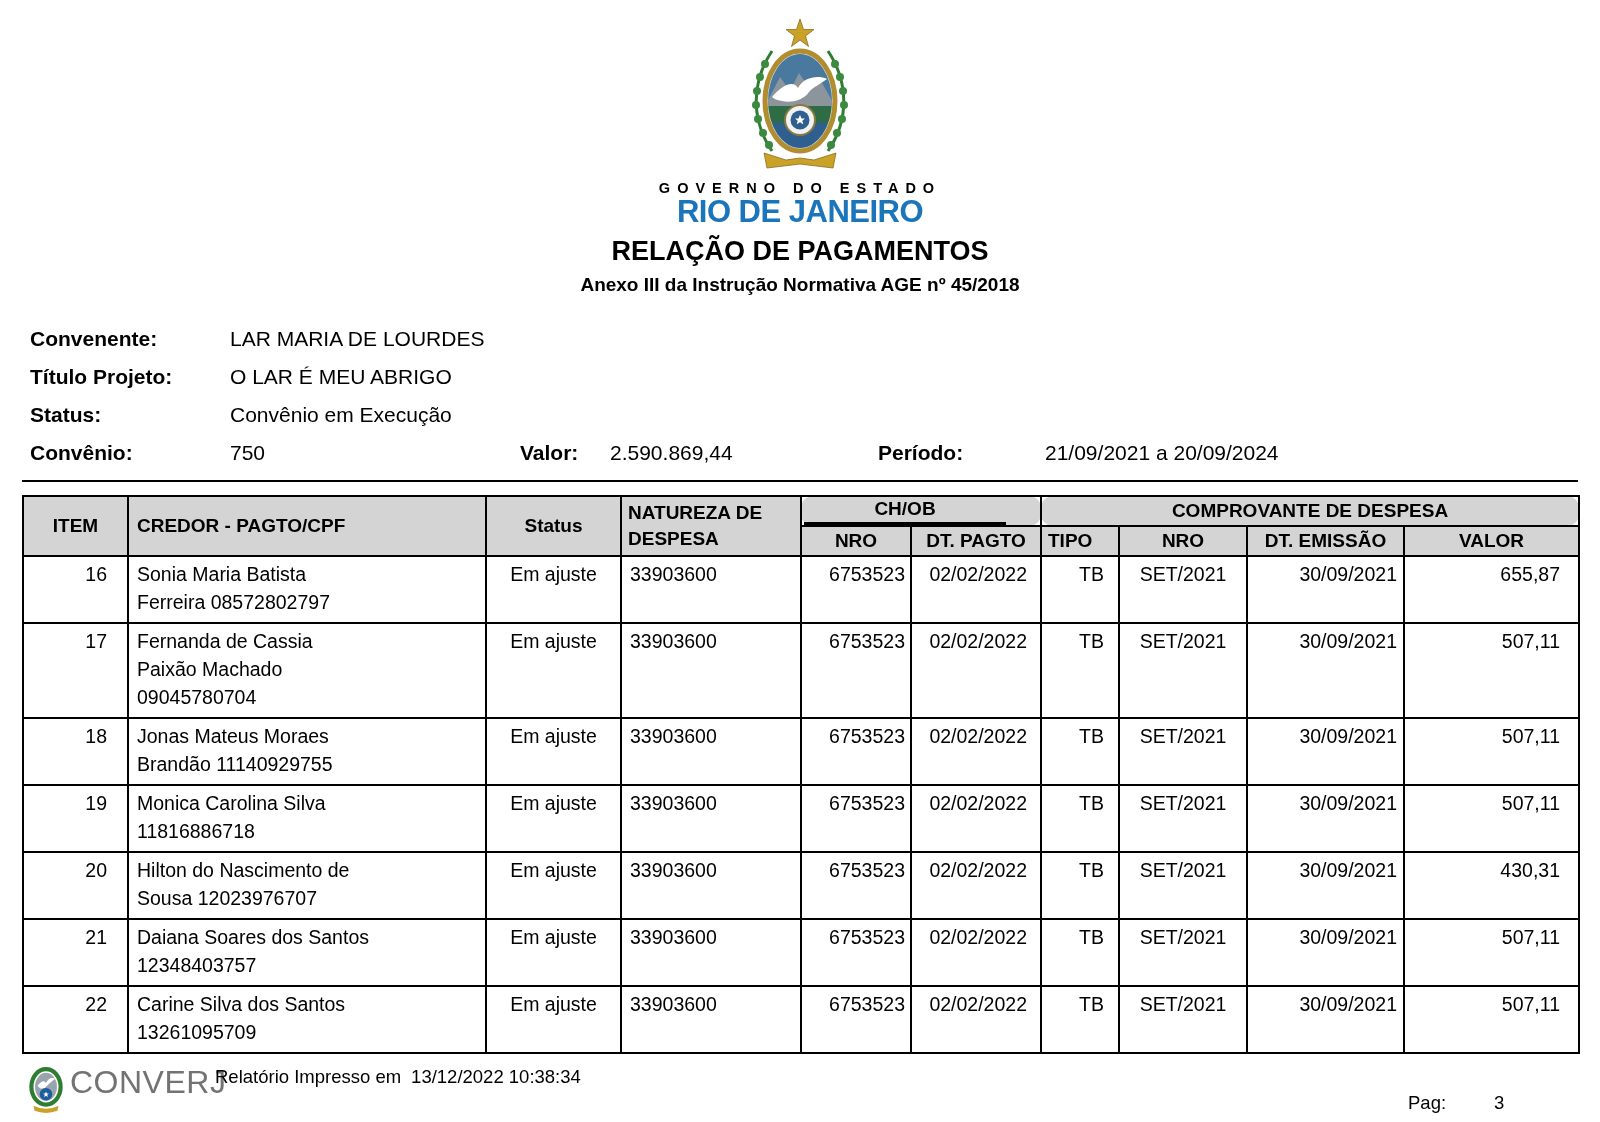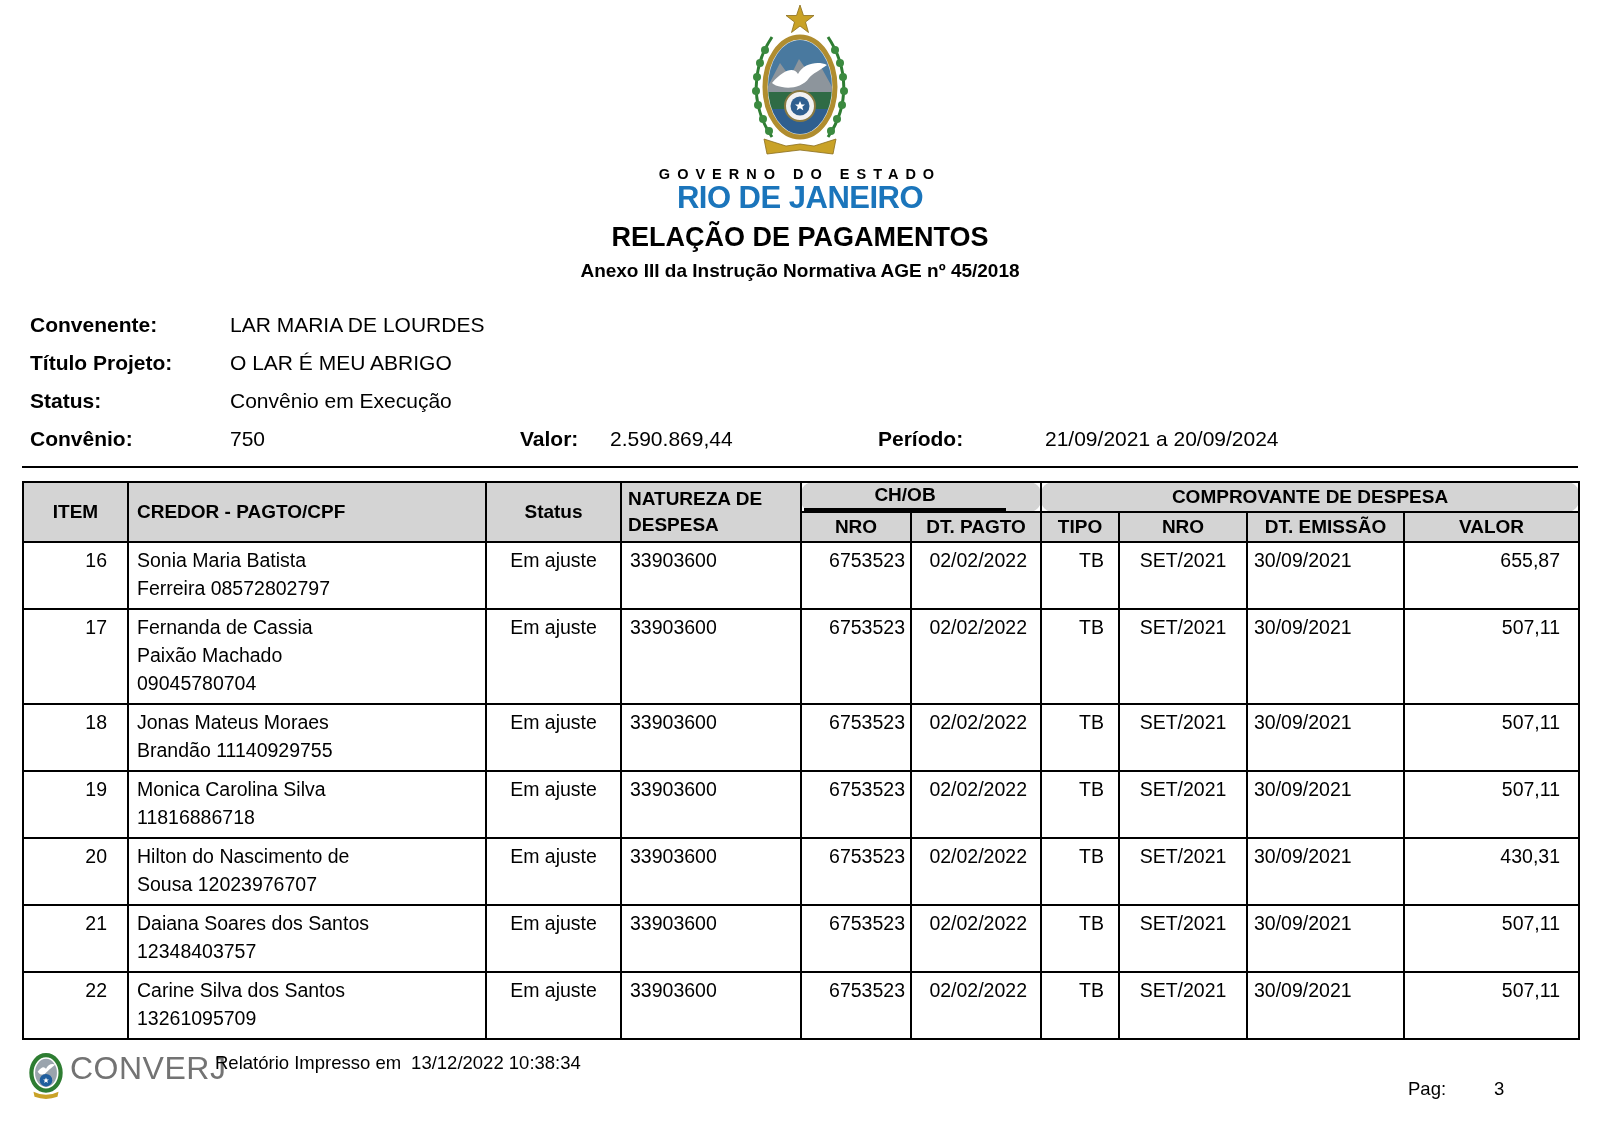--- a/index.html
+++ b/index.html
@@ -3,21 +3,21 @@
 <meta charset="utf-8">
 <style>
   * { box-sizing: border-box; }
   html,body { margin:0; padding:0; background:#fff; }
   .page {
     width:1600px; height:1122px; background:#ffffff; position:relative; overflow:hidden;
     font-family:"Liberation Sans", sans-serif; color:#000;
   }
 
   
-  .doc-header { text-align:center; padding-top:3px; }
+  .doc-header { text-align:center; padding-top:17px; }
   .coat { display:block; margin:0 auto; }
   .governo { font-size:14.5px; font-weight:bold; letter-spacing:7px; margin-top:3px; }
   .rio { font-size:31px; font-weight:bold; color:#1b75bb; letter-spacing:-0.5px; line-height:32px; }
   .report-title { font-size:27px; font-weight:bold; margin-top:9px; line-height:29px; }
   .report-subtitle { font-size:19px; font-weight:bold; margin-top:8px; line-height:21px; }
 
   
   .meta { margin:25px 0 0 30px; font-size:21px; }
   .meta-row { display:flex; height:38px; align-items:center; }
   .meta-label { width:200px; font-weight:bold; flex:0 0 auto; }
@@ -34,31 +34,31 @@
   thead th { background:#d4d4d4; font-size:19px; font-weight:bold; padding:1px 6px; }
   th.h-item { text-align:center; }
   th.h-credor { text-align:left; padding-left:8px; }
   th.h-status { text-align:center; }
   th.h-natureza { text-align:left; padding-left:6px; vertical-align:middle; line-height:26px; }
   th.group { height:30px; text-align:center;border-radius:12px; }
   th.h-chob { border-bottom:none; padding:1px 0 0 0; vertical-align:bottom; }
   th.h-chob .chob-underline { display:block; margin:0 34px 0 2px; border-bottom:3px solid #000; padding-bottom:2px; text-align:center; }
   th.sub { height:30px; text-align:center; }
   th.sub-nro1, th.sub-dtpagto { border-top:none; }
-  th.h-tipo { text-align:center; padding-left:6px; }
+  th.h-tipo { text-align:left; padding-left:6px; }
   tbody td { font-size:19.5px; line-height:28px; vertical-align:top; padding:3px 6px 6px; background:#fff; }
   td.c-item { text-align:right; padding-right:20px; }
   td.c-credor { padding-left:8px; }
   td.c-status { text-align:center; }
   td.c-natureza { padding-left:8px; }
   td.c-chnro { text-align:right; padding-right:5px; }
   td.c-chdt { text-align:right; padding-right:13px; }
   td.c-tipo { text-align:right; padding-right:14px;padding-left:12px; }
   td.c-nro { text-align:center; }
-  td.c-dtem { text-align:left; }
+  td.c-dtem { text-align:right; }
   td.c-valor { text-align:right; padding-right:18px; }
 
   
   .footer { position:relative; height:62px; margin-top:6px; }
   .converj-logo { position:absolute; left:28px; top:6px; display:flex; align-items:flex-start; gap:6px; }
   .converj-text-col { padding-top:2px; }
   .converj-name { font-size:32px; font-weight:normal; color:#737373; line-height:28px; letter-spacing:0.5px; }
   .printed-line { position:absolute; left:215px; top:6px; font-size:18.5px; display:flex; gap:10px; }
   .pag { position:absolute; left:1408px; top:32px; font-size:18.5px; display:flex; gap:48px; }
 </style>

